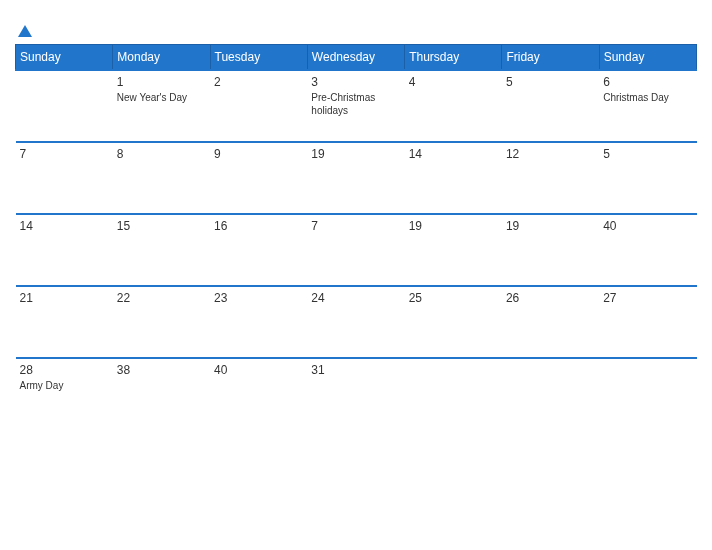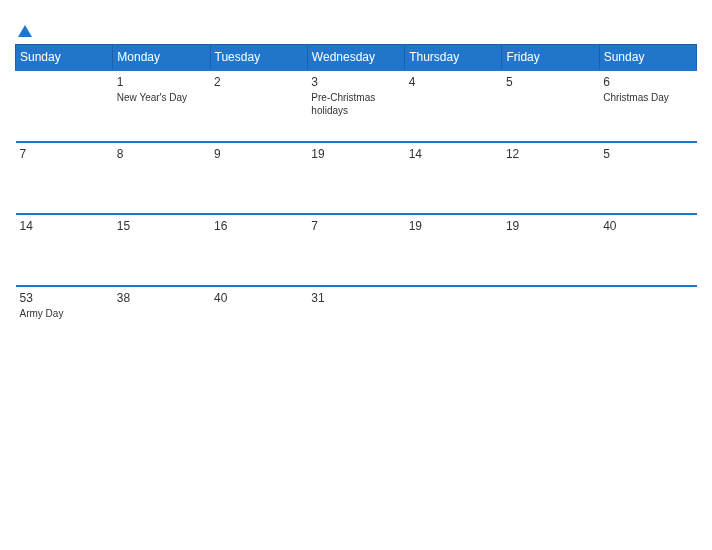--- a/index.html
+++ b/index.html
@@ -204,23 +204,46 @@
           <td>
             <span class="day-num">19</span>
           </td>
           <td>
             <span class="day-num">19</span>
           </td>
           <td>
             <span class="day-num">40</span>
           </td>
         </tr>
+        <tr class="row-even">
+          <td>
+            <span class="day-num">21</span>
+          </td>
+          <td>
+            <span class="day-num">22</span>
+          </td>
+          <td>
+            <span class="day-num">23</span>
+          </td>
+          <td>
+            <span class="day-num">24</span>
+          </td>
+          <td>
+            <span class="day-num">25</span>
+          </td>
+          <td>
+            <span class="day-num">26</span>
+          </td>
+          <td>
+            <span class="day-num">27</span>
+          </td>
+        </tr>
         <tr class="row-odd">
           <td>
-            <span class="day-num">53</span>
+            <span class="day-num">28</span>
             <span class="holiday-name">Army Day</span>
           </td>
           <td>
             <span class="day-num">38</span>
           </td>
           <td>
             <span class="day-num">40</span>
           </td>
           <td>
             <span class="day-num">31</span>

